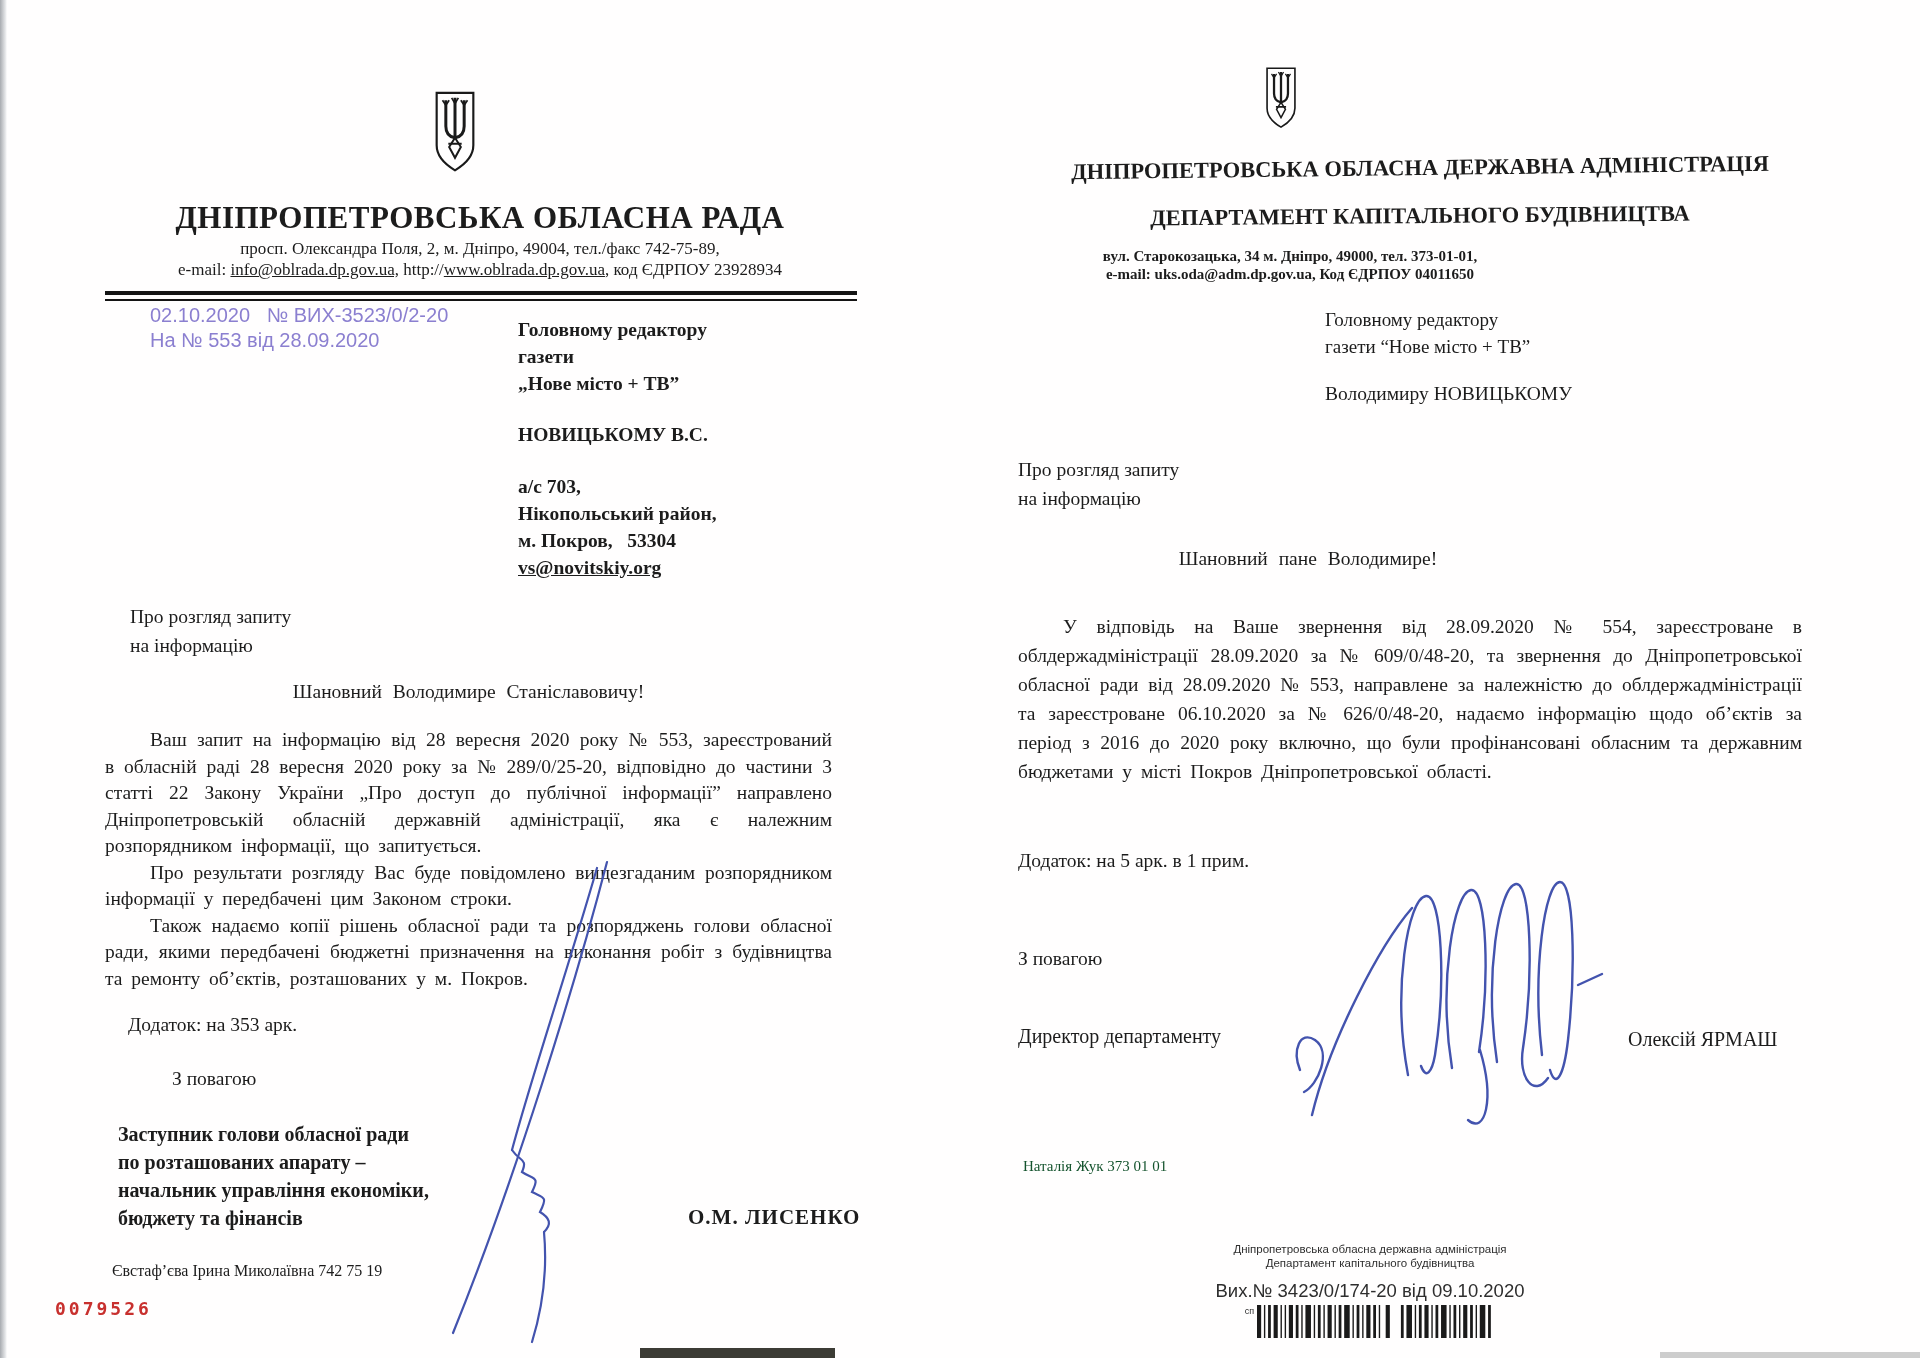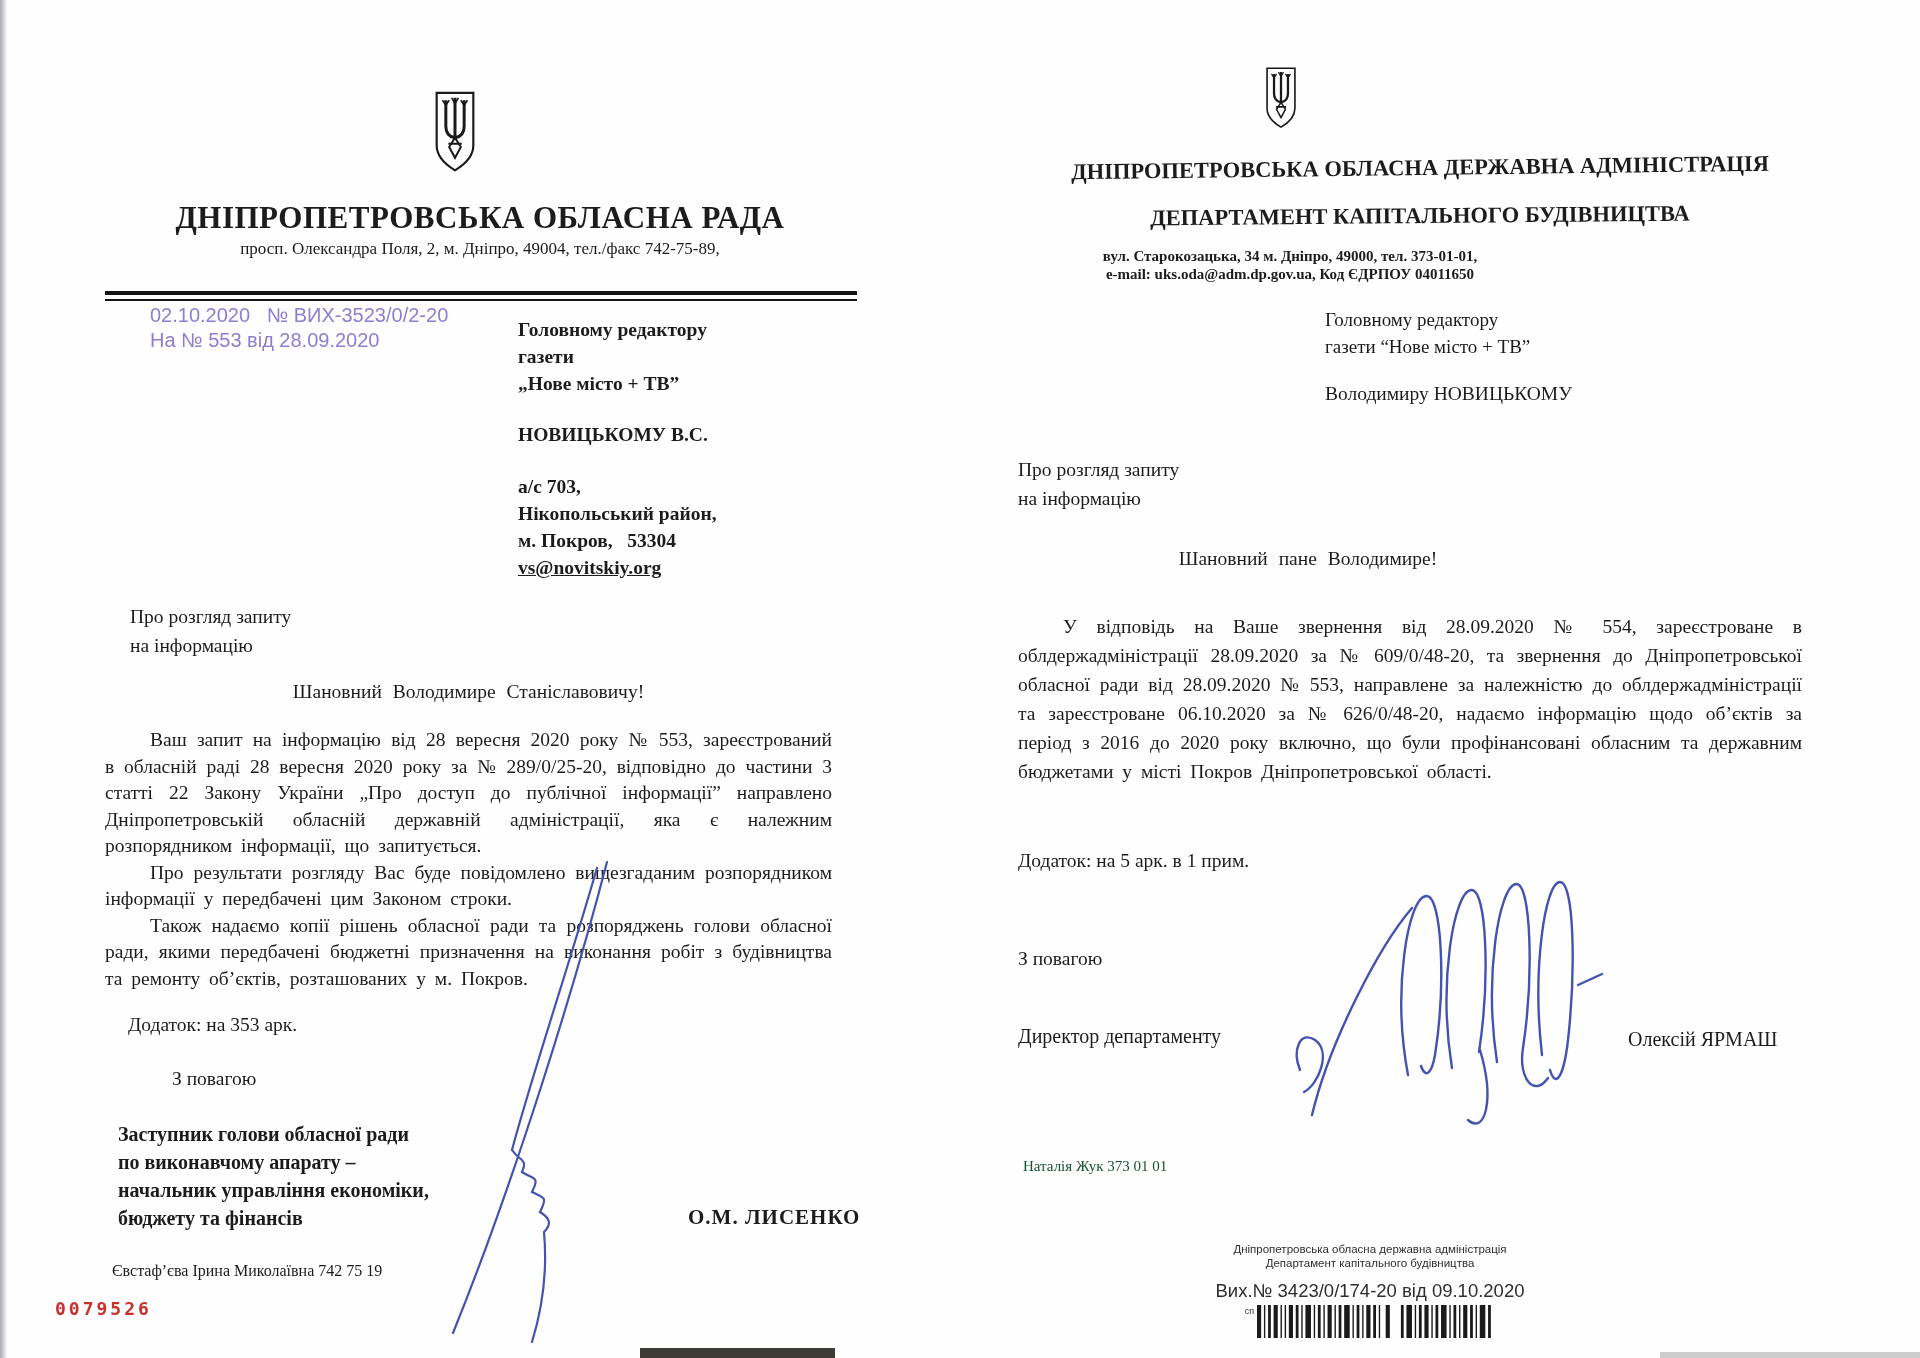--- a/index.html
+++ b/index.html
@@ -66,20 +66,21 @@
 </svg>
 
 <div class="page" style="left:0px;">
 
   <svg class="abs" style="left:430px;top:90px;" width="50" height="84" viewBox="0 0 60 100">
       <use href="#tryzub"></use>
     </svg>
 
   <div class="abs l-title center">ДНІПРОПЕТРОВСЬКА ОБЛАСНА РАДА</div>
   <div class="abs l-addr center">просп. Олександра Поля, 2, м. Дніпро, 49004, тел./факс 742-75-89,</div>
+  <div class="abs l-addr2 center"><span>e-mail: </span><span class="u">info@oblrada.dp.gov.ua,</span><span> http://</span><span class="u">www.oblrada.dp.gov.ua</span><span>, код ЄДРПОУ 23928934</span></div>
   <div class="abs l-rule"></div>
 
   <div class="abs stamp pre" style="left:150px;top:304px;text-align:center;">02.10.2020   № ВИХ-3523/0/2-20</div>
   <div class="abs stamp" style="left:150px;top:329px;">На № 553 від 28.09.2020</div>
 
   <div class="abs l-recipient">
     <div>Головному редактору</div>
     <div>газети</div>
     <div>„Нове місто + ТВ”</div>
     <div style="margin-top:24px;">НОВИЦЬКОМУ В.С.</div>
@@ -100,21 +101,21 @@
     <p>Ваш запит на інформацію від 28 вересня 2020 року № 553, зареєстрований в обласній раді 28 вересня 2020 року за № 289/0/25-20, відповідно до частини  3 статті 22 Закону України „Про доступ до публічної інформації” направлено Дніпропетровській обласній державній адміністрації, яка є належним розпорядником інформації, що запитується.</p>
     <p>Про результати розгляду Вас буде повідомлено вищезгаданим розпорядником інформації у передбачені цим Законом строки.</p>
     <p>Також надаємо копії рішень обласної ради та розпоряджень голови обласної ради, якими передбачені бюджетні призначення на виконання робіт з будівництва та ремонту об’єктів, розташованих у м. Покров.</p>
   </div>
 
   <div class="abs" style="left:128px;top:1014px;font-size:19.5px;">Додаток: на 353 арк.</div>
   <div class="abs" style="left:172px;top:1068px;font-size:19.5px;">З повагою</div>
 
   <div class="abs l-signer">
     <div>Заступник голови обласної ради</div>
-    <div>по виконавчому апарату –</div>
+    <div>по розташованих апарату –</div>
     <div>начальник управління економіки,</div>
     <div>бюджету та фінансів</div>
   </div>
   <div class="abs l-name">О.М. ЛИСЕНКО</div>
   <div class="abs l-contact">Євстаф’єва Ірина Миколаївна 742 75 19</div>
   <div class="abs rednum">0079526</div>
 
   <svg class="sig" width="960" height="1358" viewBox="0 0 960 1358">
     <g fill="none" stroke="#4353ae" stroke-width="2.2" stroke-linecap="round">
       <path d="M607,862 C575,985 515,1180 453,1333"></path>

